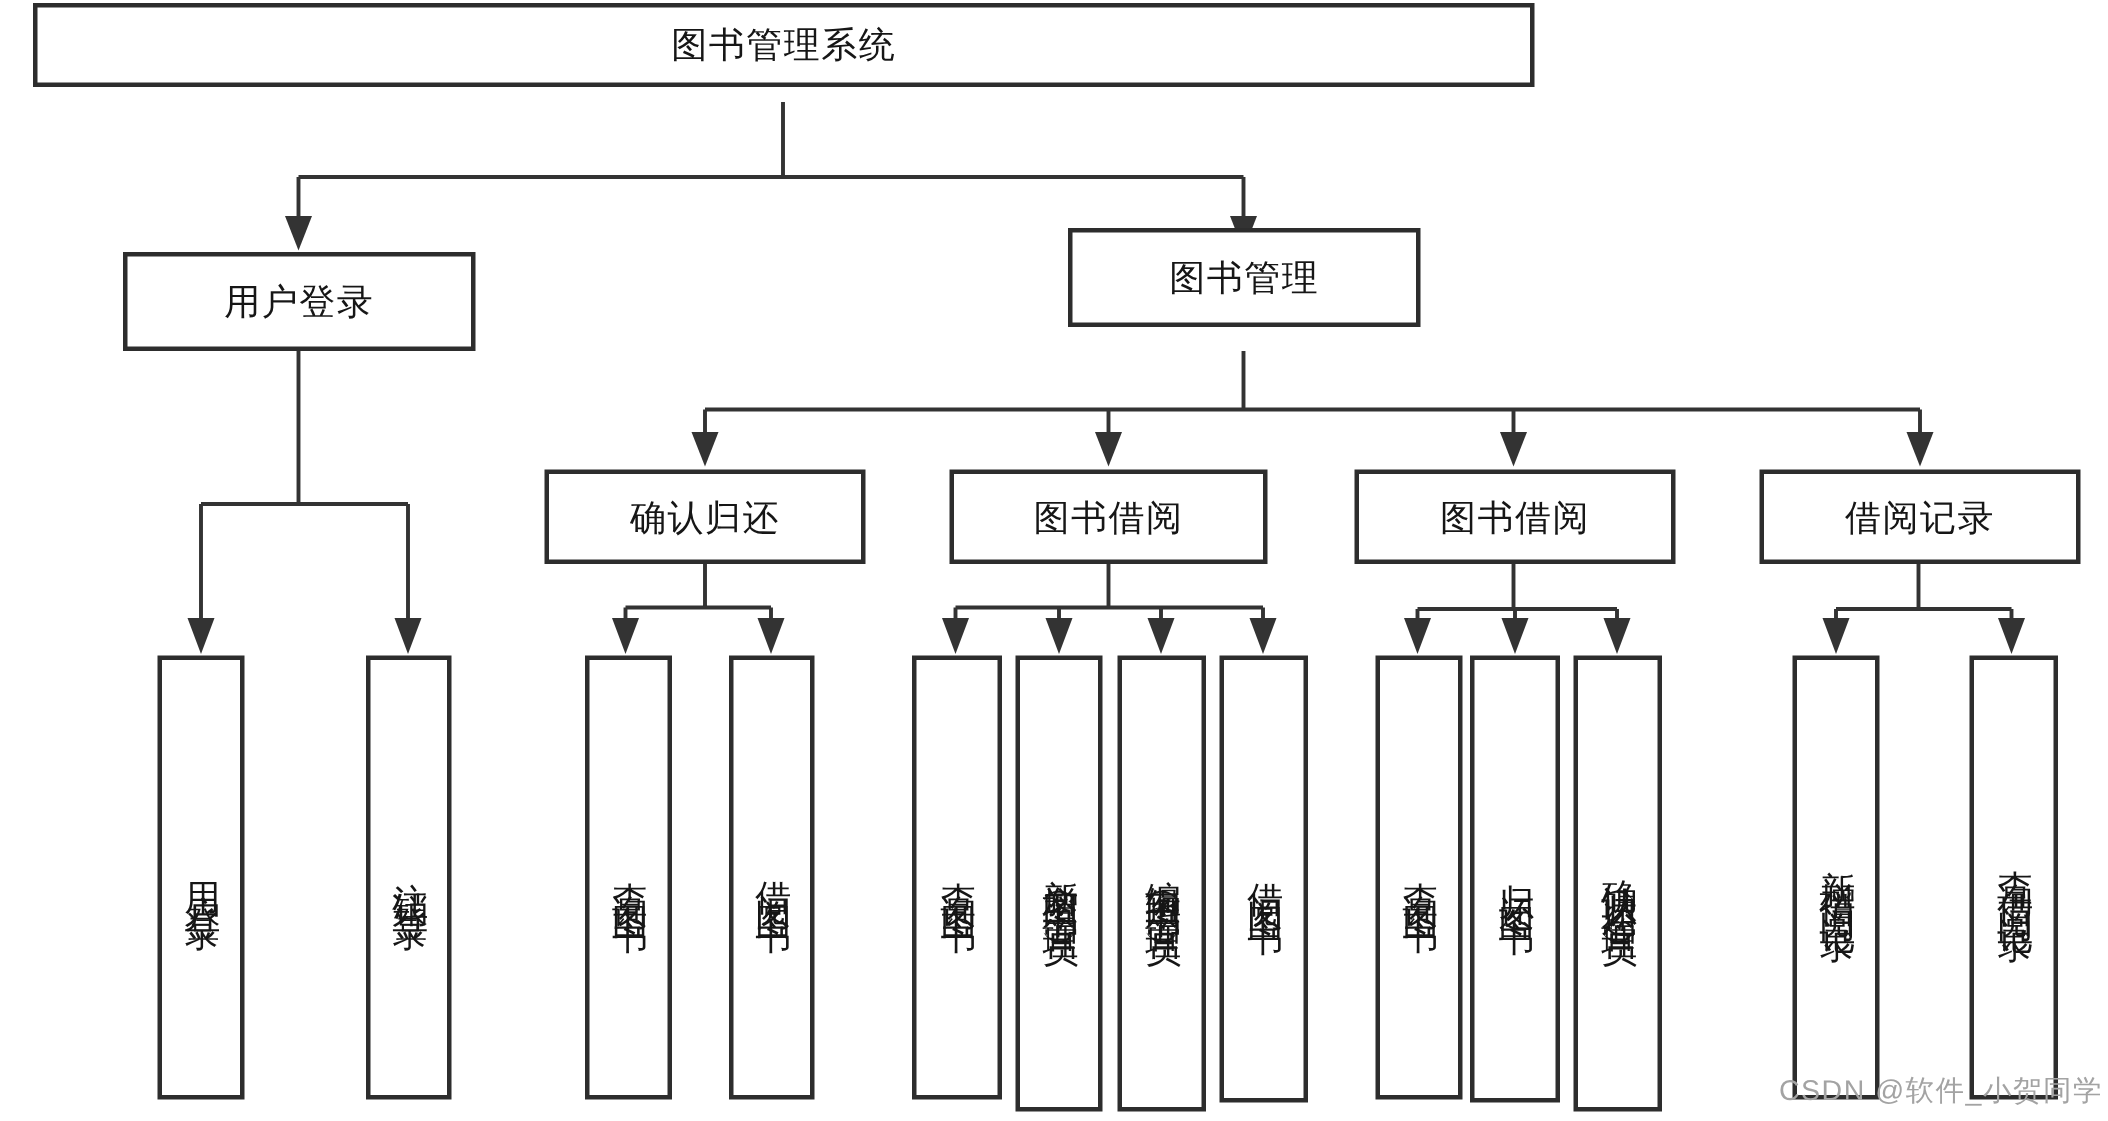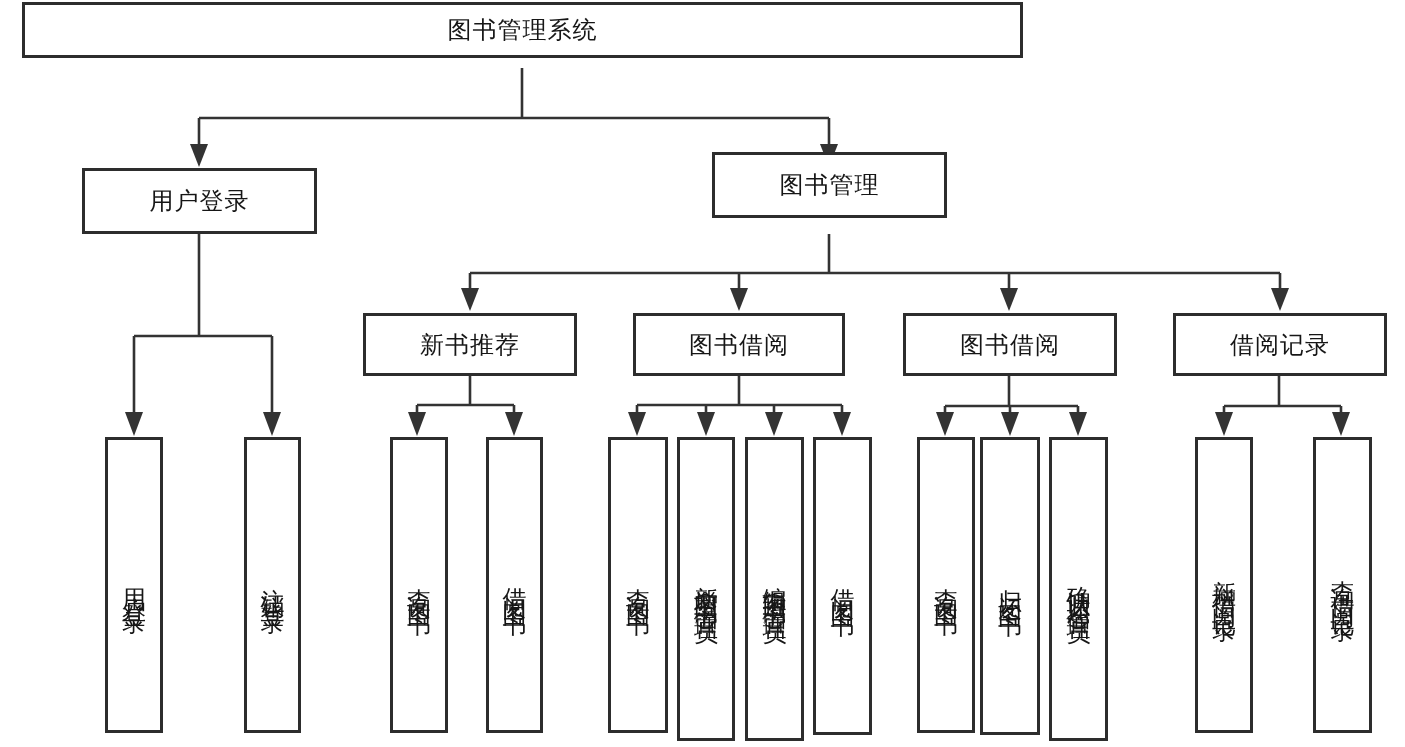--- a/index.html
+++ b/index.html
@@ -94,21 +94,21 @@
   </div>
 
   <div class="node" style="left:82px;top:168px;width:235px;height:66px;">
     <span>用户登录</span>
   </div>
   <div class="node" style="left:712px;top:152px;width:235px;height:66px;">
     <span>图书管理</span>
   </div>
 
   <div class="node" style="left:363px;top:313px;width:214px;height:63px;">
-    <span>新书推荐</span>
+    <span>确认归还</span>
   </div>
   <div class="node" style="left:633px;top:313px;width:212px;height:63px;">
     <span>图书借阅</span>
   </div>
   <div class="node" style="left:903px;top:313px;width:214px;height:63px;">
     <span>图书借阅</span>
   </div>
   <div class="node" style="left:1173px;top:313px;width:214px;height:63px;">
     <span>借阅记录</span>
   </div>
@@ -150,14 +150,15 @@
     <span class="vtxt">确认归还（管理员）</span>
   </div>
 
   <div class="vnode" style="left:1195px;top:437px;width:58px;height:296px;">
     <span class="vtxt">新增借阅记录</span>
   </div>
   <div class="vnode" style="left:1313px;top:437px;width:59px;height:296px;">
     <span class="vtxt">查询借阅记录</span>
   </div>
 
+  <div class="watermark">CSDN @软件_小贺同学</div>
 
 </div>
 
 </body></html>

